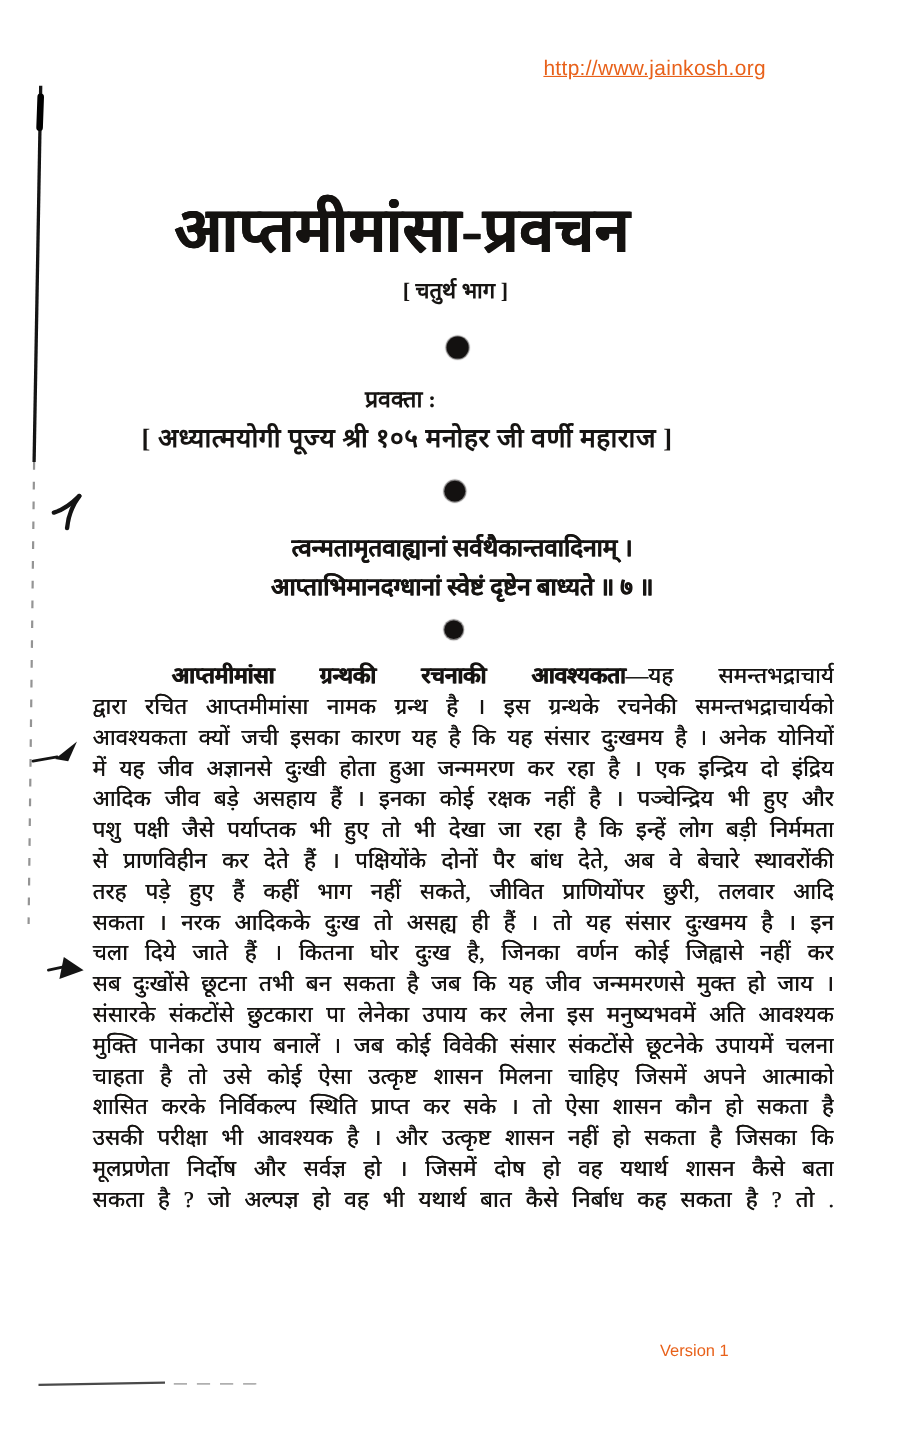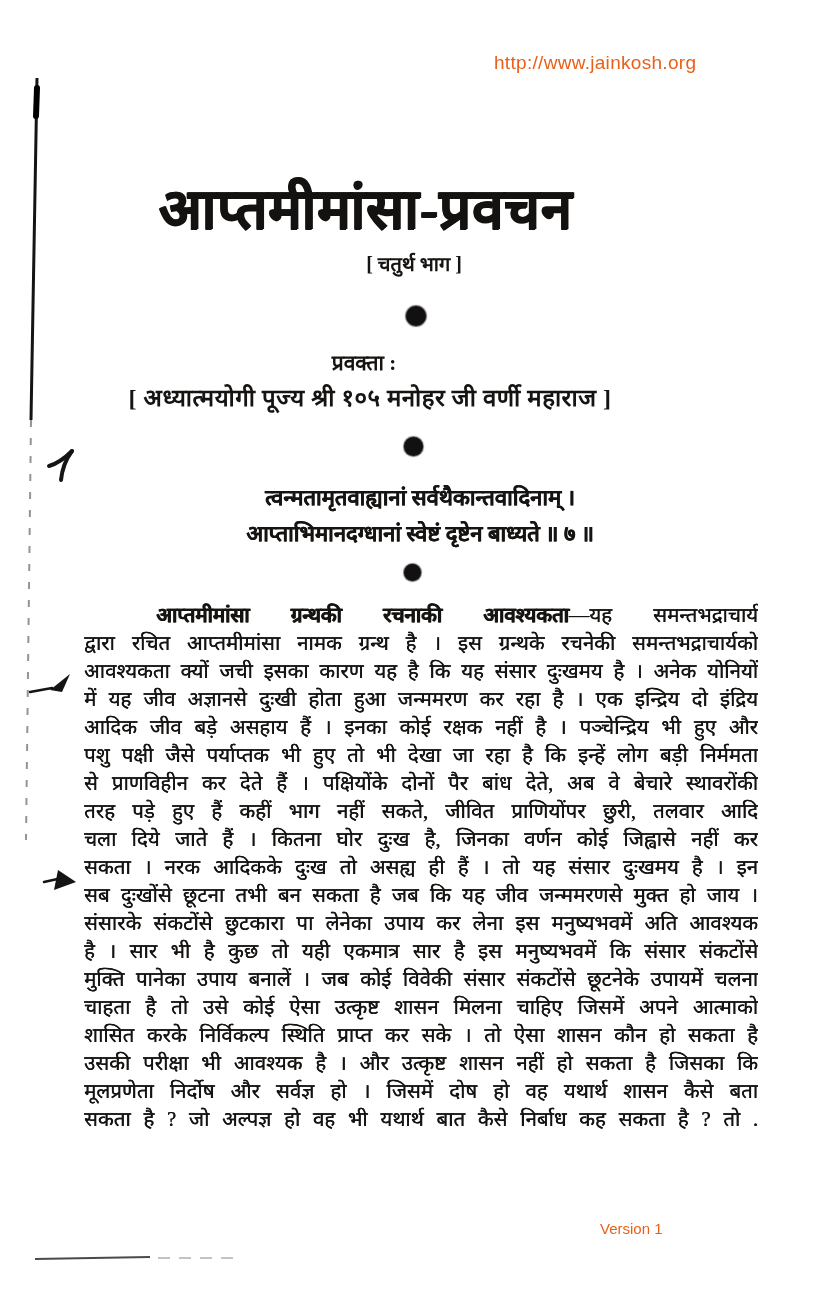--- a/index.html
+++ b/index.html
@@ -16,20 +16,21 @@
   
   .artifacts { position: absolute; left: 0; top: 0; z-index: 0; pointer-events: none; }
 
   .layer { position: absolute; left: 0; top: 0; width: 828px; z-index: 1; }
 
   .url-text {
     position: absolute; left: 494px; top: 52px;
     font-family: "Liberation Sans", "DejaVu Sans", sans-serif;
     font-size: 19px; color: var(--accent, #e8611a);
     letter-spacing: 0.3px;
+    text-decoration: underline;
   }
 
   .main-title {
     position: absolute; left: 0; top: 168px; width: 731px;
     text-align: center;
     font-size: 56px; font-weight: bold;
     letter-spacing: 1px;
     text-shadow: 1.2px 0 0 currentColor, 0 0.6px 0 currentColor;
     color: #141210;
   }
@@ -142,25 +143,24 @@
 
     <div class="body-block" id="body-lines">
       <div class="bline first"><span class="lead">आप्तमीमांसा ग्रन्थकी रचनाकी आवश्यकता</span><span>—यह समन्तभद्राचार्य</span></div>
     <div class="bline">द्वारा रचित आप्तमीमांसा नामक ग्रन्थ है । इस ग्रन्थके रचनेकी समन्तभद्राचार्यको</div>
         <div class="bline">आवश्यकता क्यों जची इसका कारण यह है कि यह संसार दुःखमय है । अनेक योनियों</div>
         <div class="bline">में यह जीव अज्ञानसे दुःखी होता हुआ जन्ममरण कर रहा है । एक इन्द्रिय दो इंद्रिय</div>
         <div class="bline">आदिक जीव बड़े असहाय हैं । इनका कोई रक्षक नहीं है । पञ्चेन्द्रिय भी हुए और</div>
         <div class="bline">पशु पक्षी जैसे पर्याप्तक भी हुए तो भी देखा जा रहा है कि इन्हें लोग बड़ी निर्ममता</div>
         <div class="bline">से प्राणविहीन कर देते हैं । पक्षियोंके दोनों पैर बांध देते, अब वे बेचारे स्थावरोंकी</div>
         <div class="bline">तरह पड़े हुए हैं कहीं भाग नहीं सकते, जीवित प्राणियोंपर छुरी, तलवार आदि</div>
+        <div class="bline">सकता । नरक आदिकके दुःख तो असह्य ही हैं । तो यह संसार दुःखमय है । इन</div>
         <div class="bline">चला दिये जाते हैं । कितना घोर दुःख है, जिनका वर्णन कोई जिह्वासे नहीं कर</div>
-        <div class="bline">सकता । नरक आदिकके दुःख तो असह्य ही हैं । तो यह संसार दुःखमय है । इन</div>
         <div class="bline">सब दुःखोंसे छूटना तभी बन सकता है जब कि यह जीव जन्ममरणसे मुक्त हो जाय ।</div>
         <div class="bline">संसारके संकटोंसे छुटकारा पा लेनेका उपाय कर लेना इस मनुष्यभवमें अति आवश्यक</div>
-        <div class="bline">है । सार भी है कुछ तो यही एकमात्र सार है इस मनुष्यभवमें कि संसार संकटोंसे</div>
         <div class="bline">मुक्ति पानेका उपाय बनालें । जब कोई विवेकी संसार संकटोंसे छूटनेके उपायमें चलना</div>
         <div class="bline">चाहता है तो उसे कोई ऐसा उत्कृष्ट शासन मिलना चाहिए जिसमें अपने आत्माको</div>
         <div class="bline">शासित करके निर्विकल्प स्थिति प्राप्त कर सके । तो ऐसा शासन कौन हो सकता है</div>
         <div class="bline">उसकी परीक्षा भी आवश्यक है । और उत्कृष्ट शासन नहीं हो सकता है जिसका कि</div>
         <div class="bline">मूलप्रणेता निर्दोष और सर्वज्ञ हो । जिसमें दोष हो वह यथार्थ शासन कैसे बता</div>
         <div class="bline">सकता है ? जो अल्पज्ञ हो वह भी यथार्थ बात कैसे निर्बाध कह सकता है ? तो .</div>
       </div>
 
     <div class="version-label">Version 1</div>
   </div>

